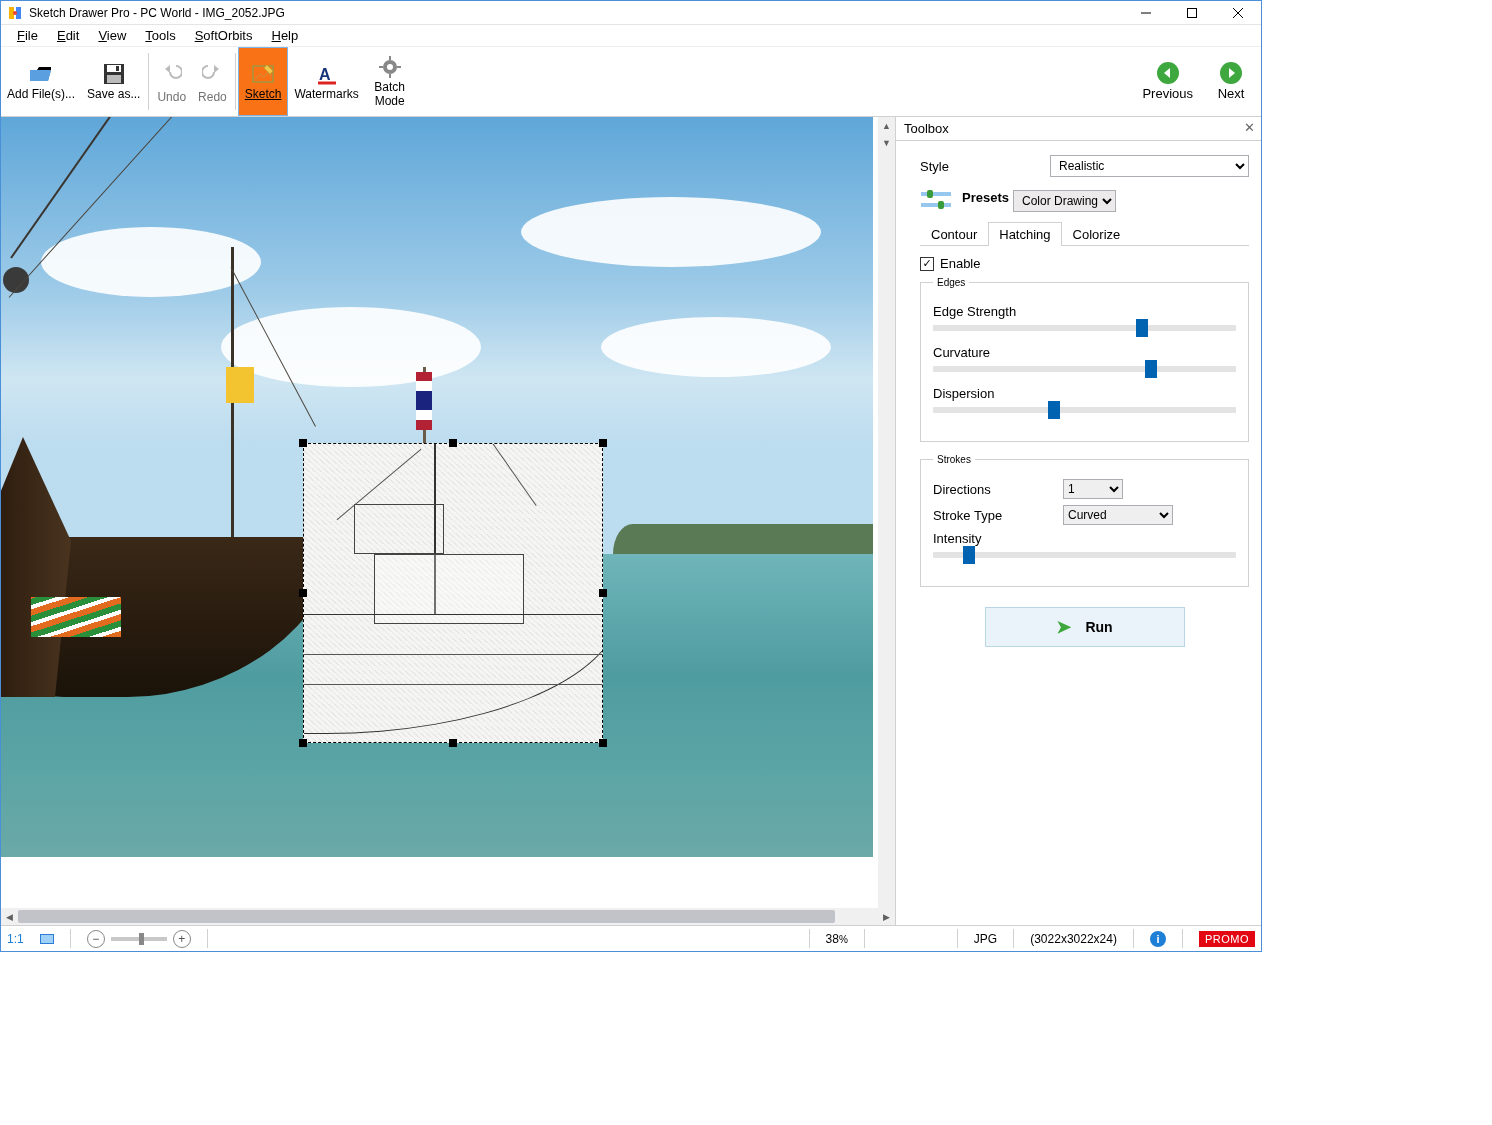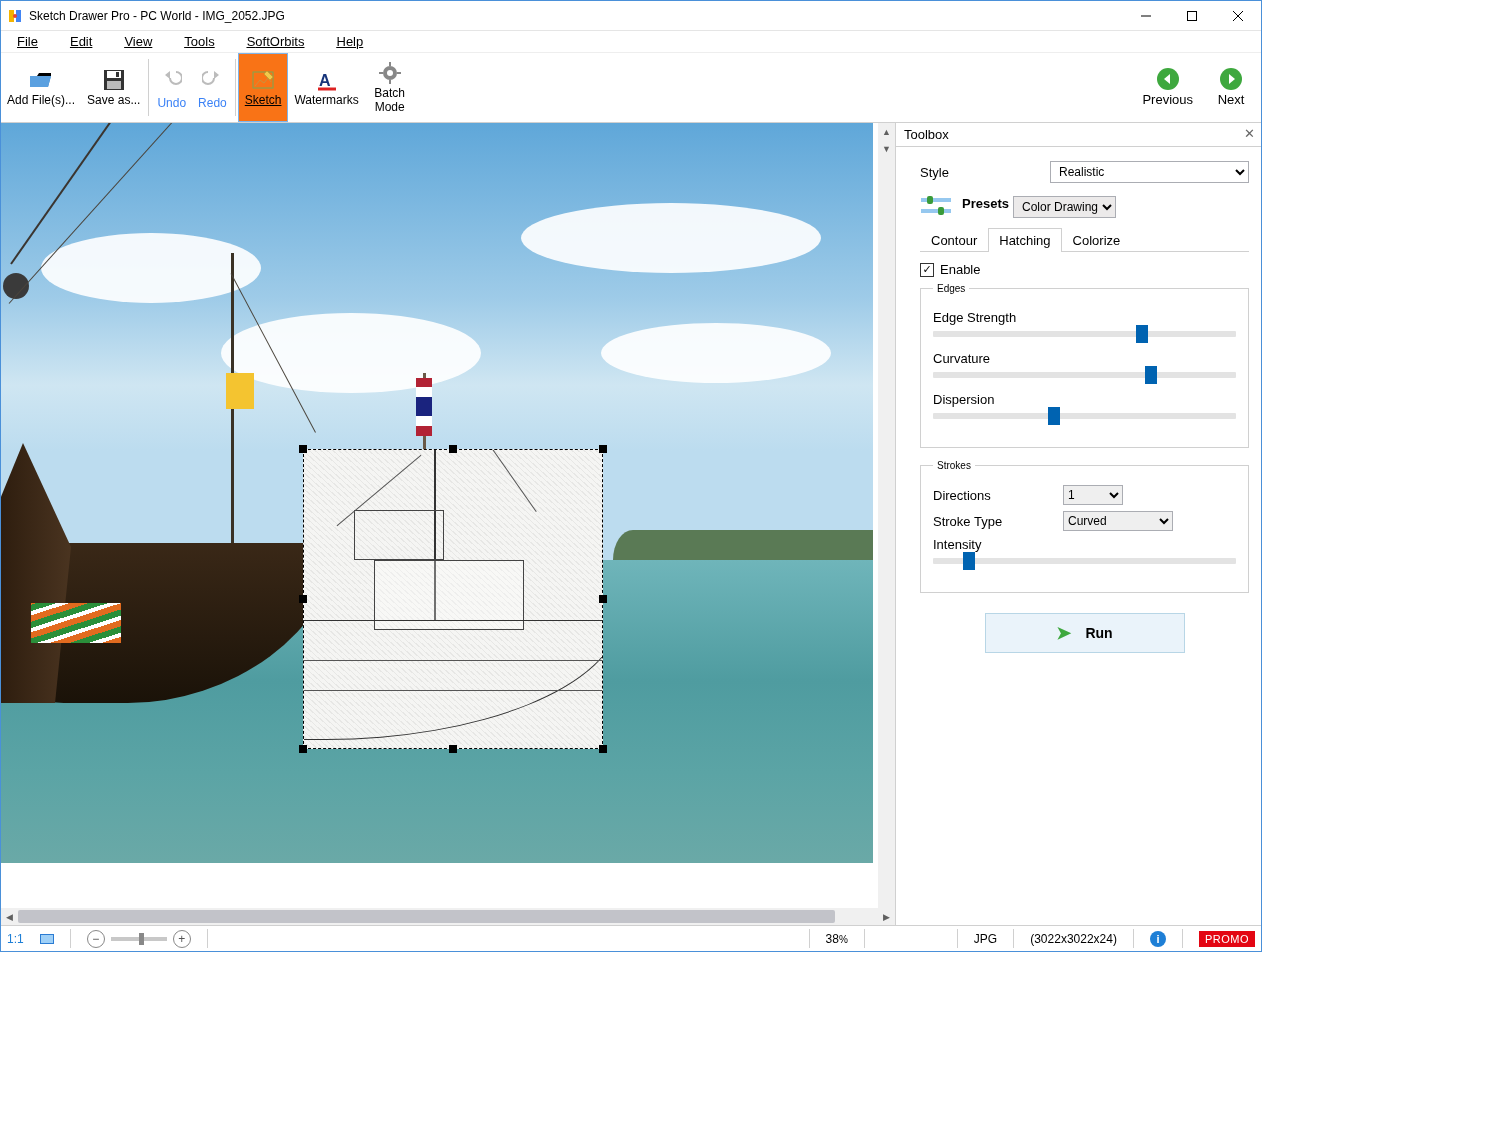--- a/index.html
+++ b/index.html
@@ -1,33 +1,33 @@
 <!DOCTYPE html>
 <html><head>
 <meta charset="utf-8">
 <style>
   * { box-sizing: border-box; font-family: "Segoe UI", Tahoma, sans-serif; }
   html,body { margin:0; padding:0; height:100%; background:#fff; color:#000; font-size:13px; }
   .window { width:1262px; height:952px; display:flex; flex-direction:column; border:1px solid #4a90d9; background:#fff; position:relative; overflow:hidden;}
   
-  .titlebar { height:30px; background:#fff; display:flex; align-items:center; padding:0 0 0 6px; border-bottom:1px solid #e5e5e5;}
+  .titlebar { height:24px; background:#fff; display:flex; align-items:center; padding:0 0 0 6px; border-bottom:1px solid #e5e5e5;}
   .titlebar .app-icon { width:16px; height:16px; margin-right:6px; display:inline-flex; align-items:center; justify-content:center;}
   .titlebar .title { font-size:12px; color:#000; flex:0 0 auto;}
   .titlebar .spacer{flex:1;}
   .winctrl { width:46px; height:30px; display:flex; align-items:center; justify-content:center; font-size:14px; color:#000;}
   
-  .menubar { height:22px; display:flex; align-items:center; padding:0 8px; gap:16px; border-bottom:1px solid #eee;text-decoration:underline;}
+  .menubar { height:22px; display:flex; align-items:center; padding:0 8px; gap:3px; border-bottom:1px solid #eee;}
   .menubar span { padding:2px 8px; font-size:13px;}
   .menubar span u{text-decoration:underline;}
   
   .toolbar { height:70px; display:flex; align-items:stretch; border-bottom:1px solid #d0d0d0;}
   .tb-group{display:flex; align-items:stretch;}
   .tb-sep{width:1px; background:#d0d0d0; margin:6px 2px;}
   .tb-btn{display:flex; flex-direction:column; align-items:center; justify-content:center; min-width:50px; padding:4px 6px; font-size:12px; line-height:1.15; text-align:center; gap:2px;}
-  .tb-btn.disabled{color:#3b82f6;gap:8px;}
+  .tb-btn.disabled{color:#737373;gap:8px;}
   .tb-btn.small{min-width:40px;}
   .tb-btn.selected{border:1px solid #7eb4ea; background:#f97316;}
   .tb-icon{width:24px; height:24px; display:flex; align-items:center; justify-content:center;}
   .toolbar .spacer{flex:1;}
   .nav-btn{display:flex; flex-direction:column; align-items:center; justify-content:center; min-width:60px; padding:4px 8px; font-size:13px; gap:2px;}
   .nav-circle{width:22px; height:22px; border-radius:50%; background:#3ea83e; display:flex; align-items:center; justify-content:center; color:#fff;}
   
   .main{flex:1; display:flex; overflow:hidden;}
   .canvas-wrap{flex:1; display:flex; flex-direction:column; overflow:hidden;}
   .canvas-scroll{flex:1; position:relative; overflow:hidden; background:#fff;}

